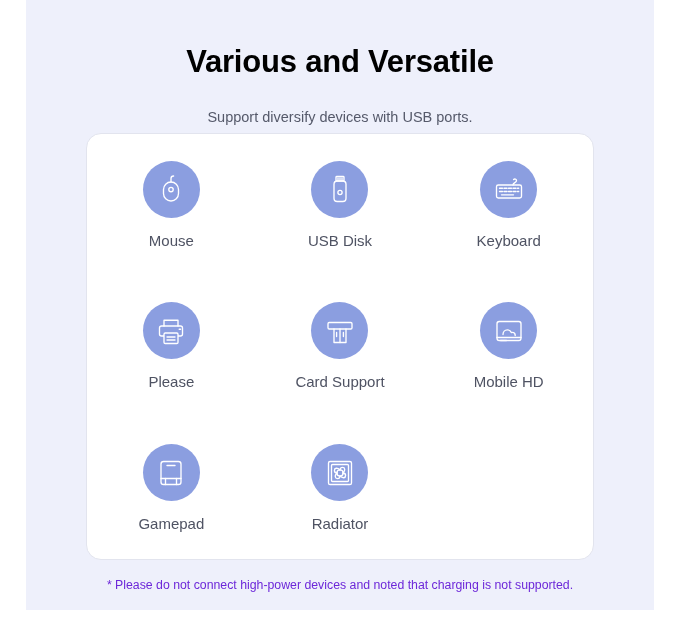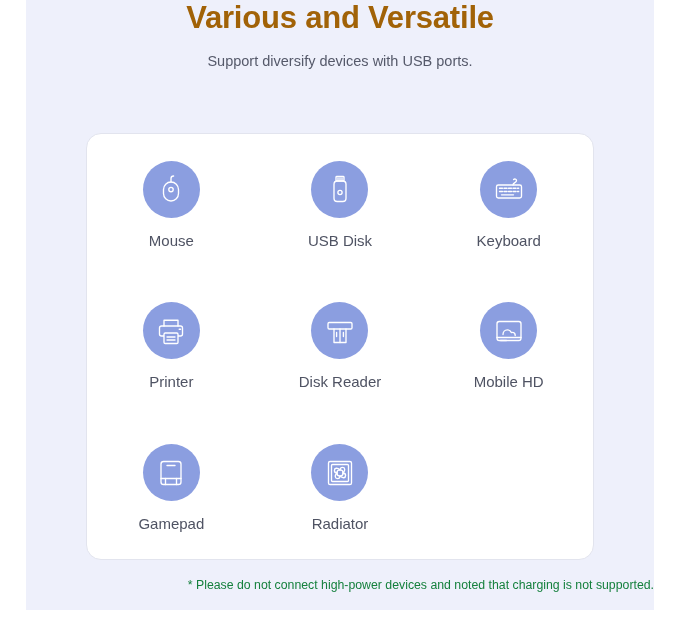--- a/index.html
+++ b/index.html
@@ -33,25 +33,26 @@
   }
 
   .header {
     position: absolute;
     left: 0;
     top: 0;
     width: 628px;
     text-align: center;
   }
   .title {
-    margin: 0;
+    margin: 12px;
+    padding-top: 32px;
     font-size: 31px;
     font-weight: 700;
     letter-spacing: -0.2px;
-    color: #a16207;
+    color: #000000;
   }
   .subtitle {
     margin: 0;
     padding-top: 17px;
     font-size: 14.5px;
     font-weight: 400;
     color: #55596a;
   }
 
   
@@ -115,23 +116,23 @@
     font-size: 15px;
     color: #4f5363;
     white-space: nowrap;
   }
 
   .footnote {
     position: absolute;
     left: 0;
     top: 578px;
     width: 628px;
-    text-align: right;
+    text-align: center;
     font-size: 12.3px;
-    color: #15803d;
+    color: #6d28d9;
   }
 </style>
 </head>
 <body>
 
 <div class="page">
 
   <div class="panel">
 
     <div class="header">
@@ -181,33 +182,33 @@
         <div class="cell">
           <div class="icon-circle">
             <svg viewBox="0 0 34 34">
               <path d="M10 12V6.2h14V12"></path>
               <rect x="5.5" y="12" width="23" height="10" rx="2"></rect>
               <rect x="10" y="19" width="14" height="10.5" rx="1.2" style="fill:#8b9ee0"></rect>
               <path d="M13 23h8M13 26h8"></path>
               <path d="M25.2 15.2h1.4"></path>
             </svg>
           </div>
-          <div class="cell-label">Printer</div>
+          <div class="cell-label">Please</div>
         </div>
 
         <div class="cell">
           <div class="icon-circle">
             <svg viewBox="0 0 34 34">
               <rect x="5" y="8.5" width="24" height="6.5" rx="1.2"></rect>
               <path d="M11 15v13.5h12V15"></path>
               <path d="M17 15v13.5"></path>
               <path d="M13.6 18.5v4M20.4 18.5v4"></path>
             </svg>
           </div>
-          <div class="cell-label">Disk Reader</div>
+          <div class="cell-label">Card Support</div>
         </div>
 
         <div class="cell">
           <div class="icon-circle">
             <svg viewBox="0 0 34 34">
               <rect x="5" y="7.5" width="24" height="19" rx="2.2"></rect>
               <path d="M5 23.5h24"></path>
               <path d="M11 20.5c0-2.6 1.9-4.6 4.3-4.6 1.9 0 3.4 1.1 4 2.7.3-.1.6-.2 1-.2 1.6 0 2.9 1.3 2.9 2.9v.2"></path>
               <path d="M8.5 26.5h6"></path>
             </svg>

